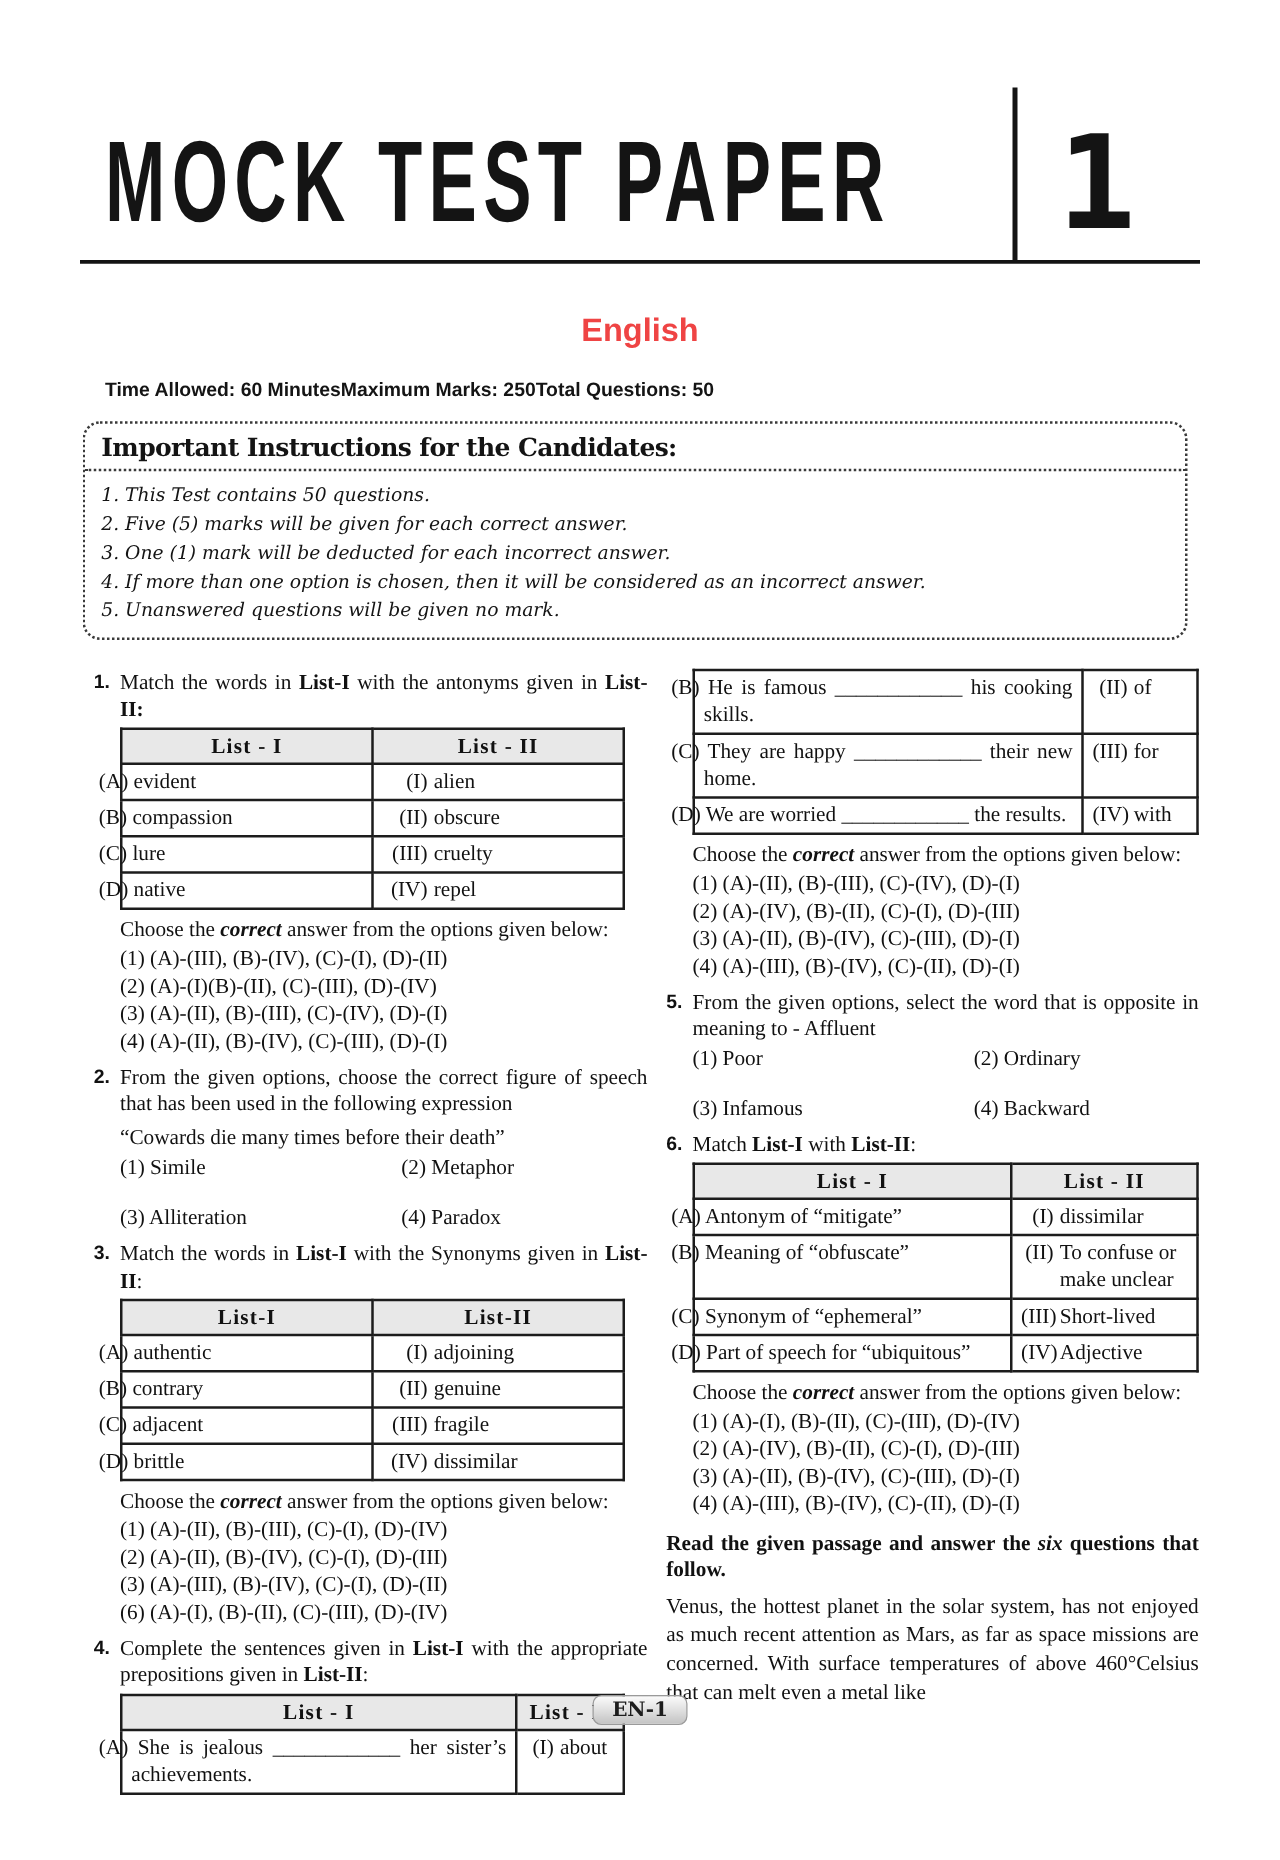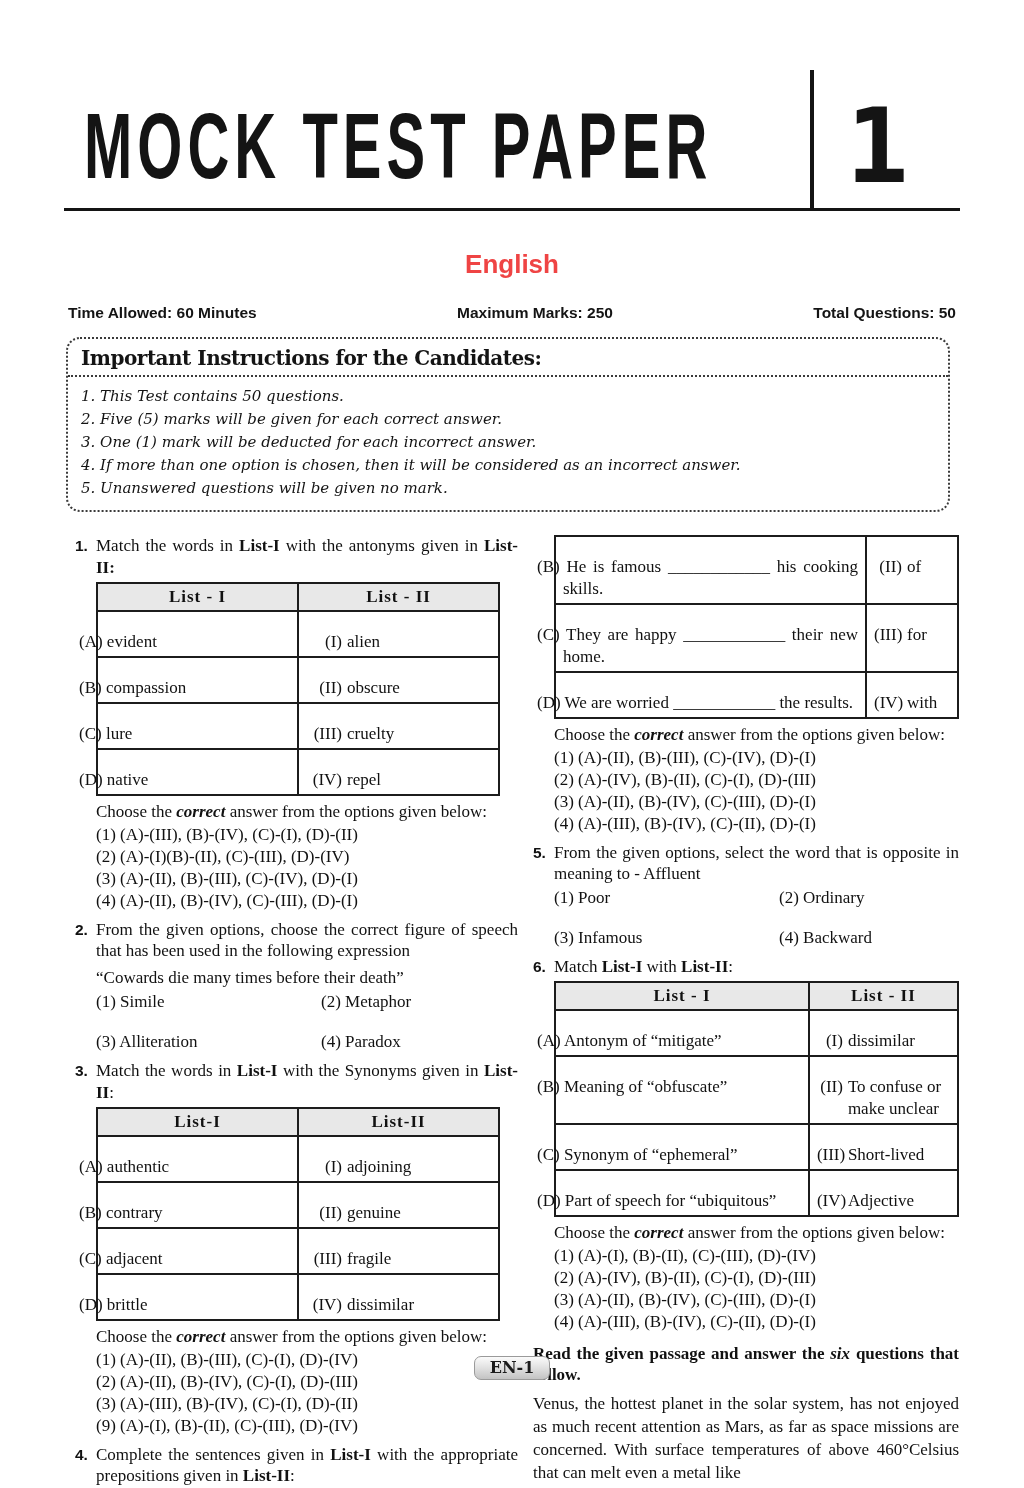--- a/index.html
+++ b/index.html
@@ -20,22 +20,22 @@
     position:absolute;left:846px;top:94px;
     font-family:"DejaVu Sans Mono",monospace;font-weight:bold;
     font-size:104px;line-height:1;color:#141414;
   }
   .rule{position:absolute;left:64px;top:208px;width:896px;height:3px;background:#141414;}
   .subject{
     position:absolute;left:0;top:249px;width:100%;text-align:center;
     font-family:"Liberation Sans",sans-serif;font-weight:bold;font-size:26px;color:#ef4444;
   }
   .meta{
-    position:absolute;left:68px;top:304px;width:888px;
-    display:flex;justify-content:space-between;
+    position:absolute;left:84px;top:304px;width:888px;
+    display:flex;justify-content:flex-start;
     font-family:"Liberation Sans",sans-serif;font-weight:bold;font-size:15.5px;color:#141414;
   }
   
   .instructions{
     position:absolute;left:66px;top:337px;width:884px;
     border:2.5px dotted #3a3a3a;border-radius:14px;background:#fff;box-sizing:border-box;
   }
   .ins-title{
     font-family:"DejaVu Serif",serif;font-weight:bold;font-size:20px;
     padding:7px 14px 5px 13px;letter-spacing:-0.5px;color:#141414;
@@ -63,21 +63,21 @@
   .opts{margin:0;}
   .opt{font-size:17px;line-height:22px;padding-left:30px;text-indent:-30px;}
   .opts2{display:grid;grid-template-columns:207px 1fr;row-gap:1px;padding-left:0;gap:18px;}
   .opts2 .opt{padding-left:0;text-indent:0;}
   
   table.mtable{
     border-collapse:collapse;margin:4px 0 5px 0;width:calc(100% - 18px);
     font-size:17px;table-layout:fixed;
   }
   .col-right table.mtable{width:100%;}
-  table.mtable th,table.mtable td{border:2px solid #1c1c1c;padding:19px 7px 3px 7px;vertical-align:top;}
+  table.mtable th,table.mtable td{border:2px solid #1c1c1c;padding:2px 7px 3px 7px;vertical-align:top;}
   table.mtable th{
     background:#e8e8e8;text-align:center;font-weight:bold;
     padding:3px 4px;letter-spacing:1px;
   }
   td.ca{padding-left:33px;text-indent:-26px;line-height:22px;}
   td.ca.just{text-align:justify;}
   td.cb{padding-left:2px;padding-right:4px;}
   .cbw{display:flex;line-height:22px;}
   .rn{flex:none;width:36px;text-align:right;}
   .rw{flex:1;padding-left:5px;min-width:0;}
@@ -256,21 +256,21 @@
                   </div>
                 </td>
               </tr>
           </tbody>
         </table>
         <p class="choose">Choose the <b><i>correct</i></b> answer from the options given below:</p>
         <div class="opts">
           <div class="opt">(1) (A)-(II), (B)-(III), (C)-(I), (D)-(IV)</div>
           <div class="opt">(2) (A)-(II), (B)-(IV), (C)-(I), (D)-(III)</div>
           <div class="opt">(3) (A)-(III), (B)-(IV), (C)-(I), (D)-(II)</div>
-          <div class="opt">(9) (A)-(I), (B)-(II), (C)-(III), (D)-(IV)</div>
+          <div class="opt">(6) (A)-(I), (B)-(II), (C)-(III), (D)-(IV)</div>
         </div>
       </div>
     </section>
 
     <section class="q">
       <div class="qnum">4.</div>
       <div class="qbody">
         <p class="qtext">Complete the sentences given in <b>List-I</b> with the appropriate prepositions given in <b>List-II</b>:</p>
         <table class="mtable">
           <colgroup>

